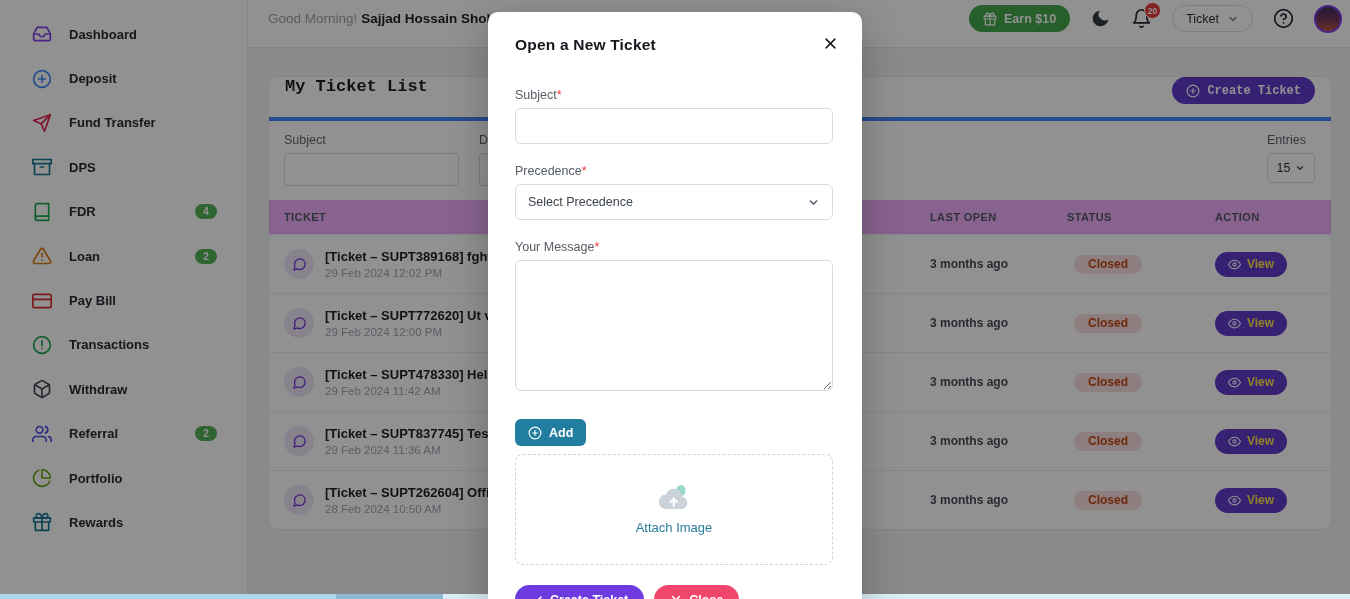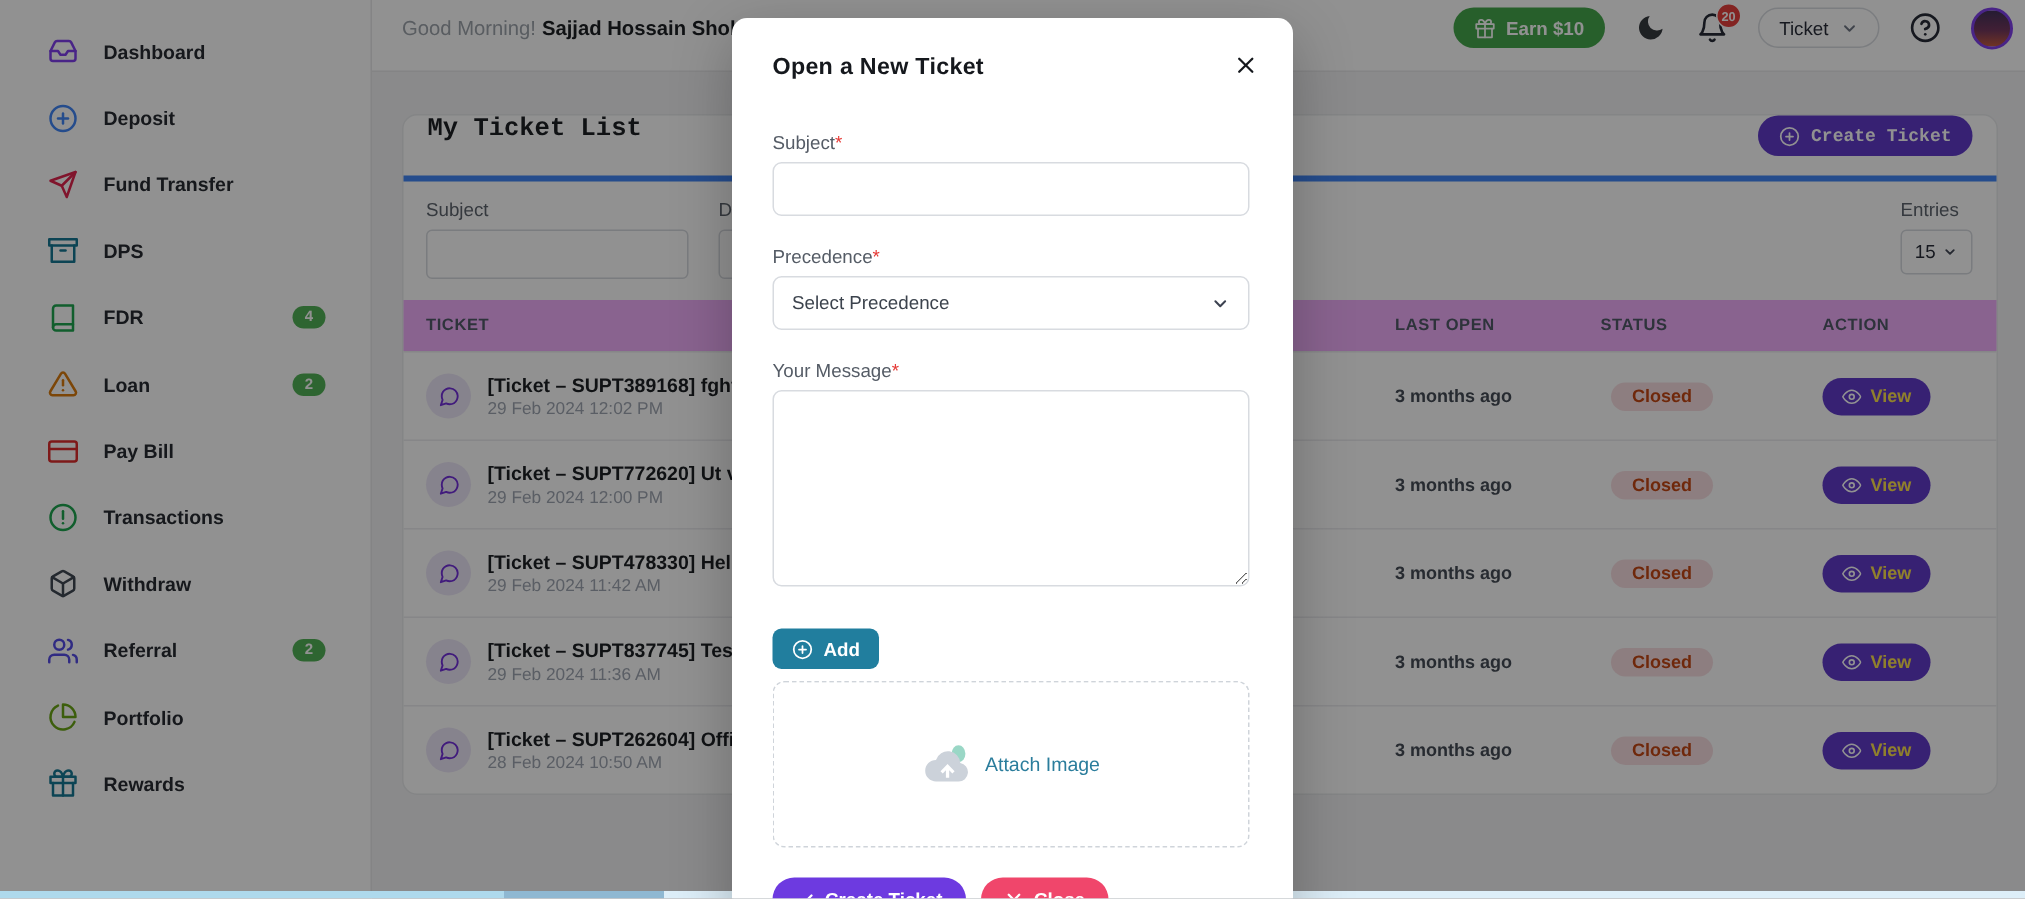--- a/index.html
+++ b/index.html
@@ -78,21 +78,21 @@
   .req { color:#e53935; }
   .m-label-subject { margin-top:34px; }
   .m-input { width:318px; height:36px; margin-top:6px; border:1px solid #d8dbe0; border-radius:6px; background:#fff; font-family:inherit; font-size:13px; padding:0 10px; display:block; }
   .m-label-precedence { margin-top:20px; }
   .m-select { width:318px; height:36px; margin-top:6px; border:1px solid #d8dbe0; border-radius:6px; background:#fff; display:flex; align-items:center; padding:0 12px; font-size:12.5px; color:#3c434d; cursor:pointer;gap:26px; }
   .m-select svg { margin-left:auto; width:13px; height:13px; color:#3c4250; }
   .m-label-message { margin-top:20px; }
   .m-textarea { width:318px; height:131px; margin-top:6px; border:1px solid #d8dbe0; border-radius:6px; font-family:inherit; font-size:13px; padding:8px 10px; display:block; resize:both; }
   .add-btn { margin-top:28px; height:27px; background:#217e9e; color:#fff; border:none; border-radius:6px; display:flex; align-items:center; gap:7px; padding:11px 13px; font-size:12.5px; font-weight:bold; font-family:inherit; cursor:pointer; }
   .add-btn svg { width:14px; height:14px; }
-  .attach-box { margin-top:8px; width:318px; height:111px; border:1.5px dashed #cfd4da; border-radius:8px; display:flex; align-items:center; justify-content:center; gap:8px; cursor:pointer; }
+  .attach-box { margin-top:8px; width:318px; height:111px; border:1.5px dashed #cfd4da; border-radius:8px; display:flex; flex-direction:column; align-items:center; justify-content:center; gap:8px; cursor:pointer; }
   .attach-box svg { width:34px; height:28px; }
   .attach-label { font-size:13px; color:#2b7d9c; }
   .modal-actions { margin-top:20px; display:flex; gap:10px; }
   .m-create-btn { height:29px; background:#6d3ae0; color:#fff; border:none; border-radius:15px; display:flex; align-items:center; gap:7px; padding:0 16px; font-size:12.5px; font-weight:bold; font-family:inherit; cursor:pointer; }
   .m-close-btn { height:29px; background:#f0466b; color:#fff; border:none; border-radius:15px; display:flex; align-items:center; gap:7px; padding:0 16px; font-size:12.5px; font-weight:bold; font-family:inherit; cursor:pointer; }
   .m-create-btn svg, .m-close-btn svg { width:12px; height:12px; }
 </style>
 </head>
 <body>
 

